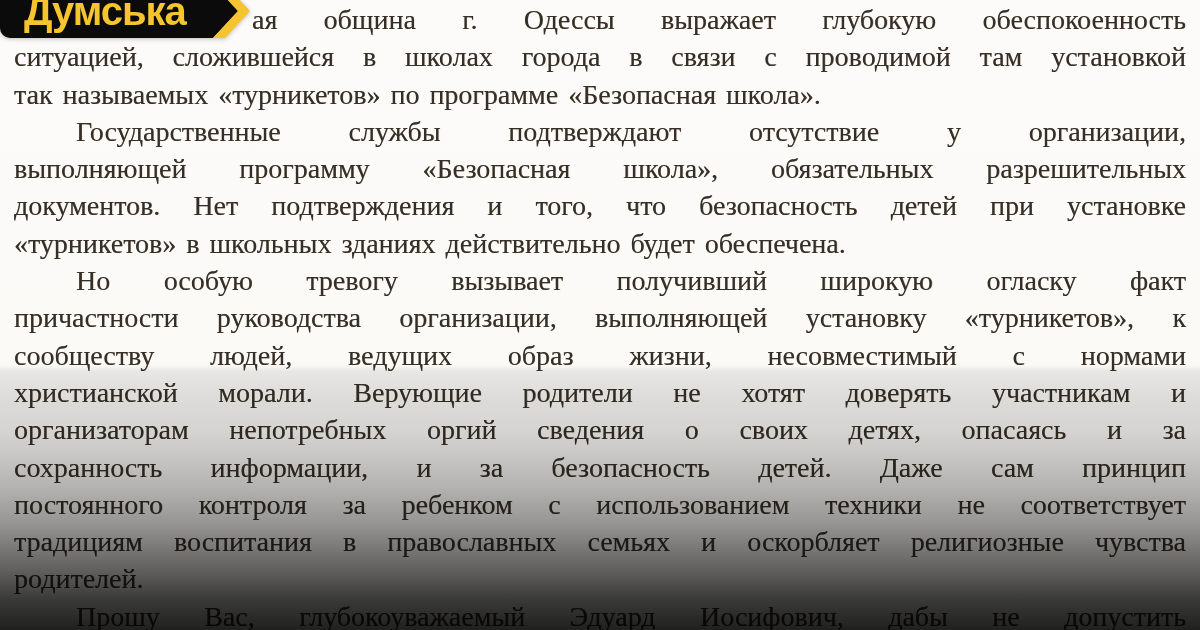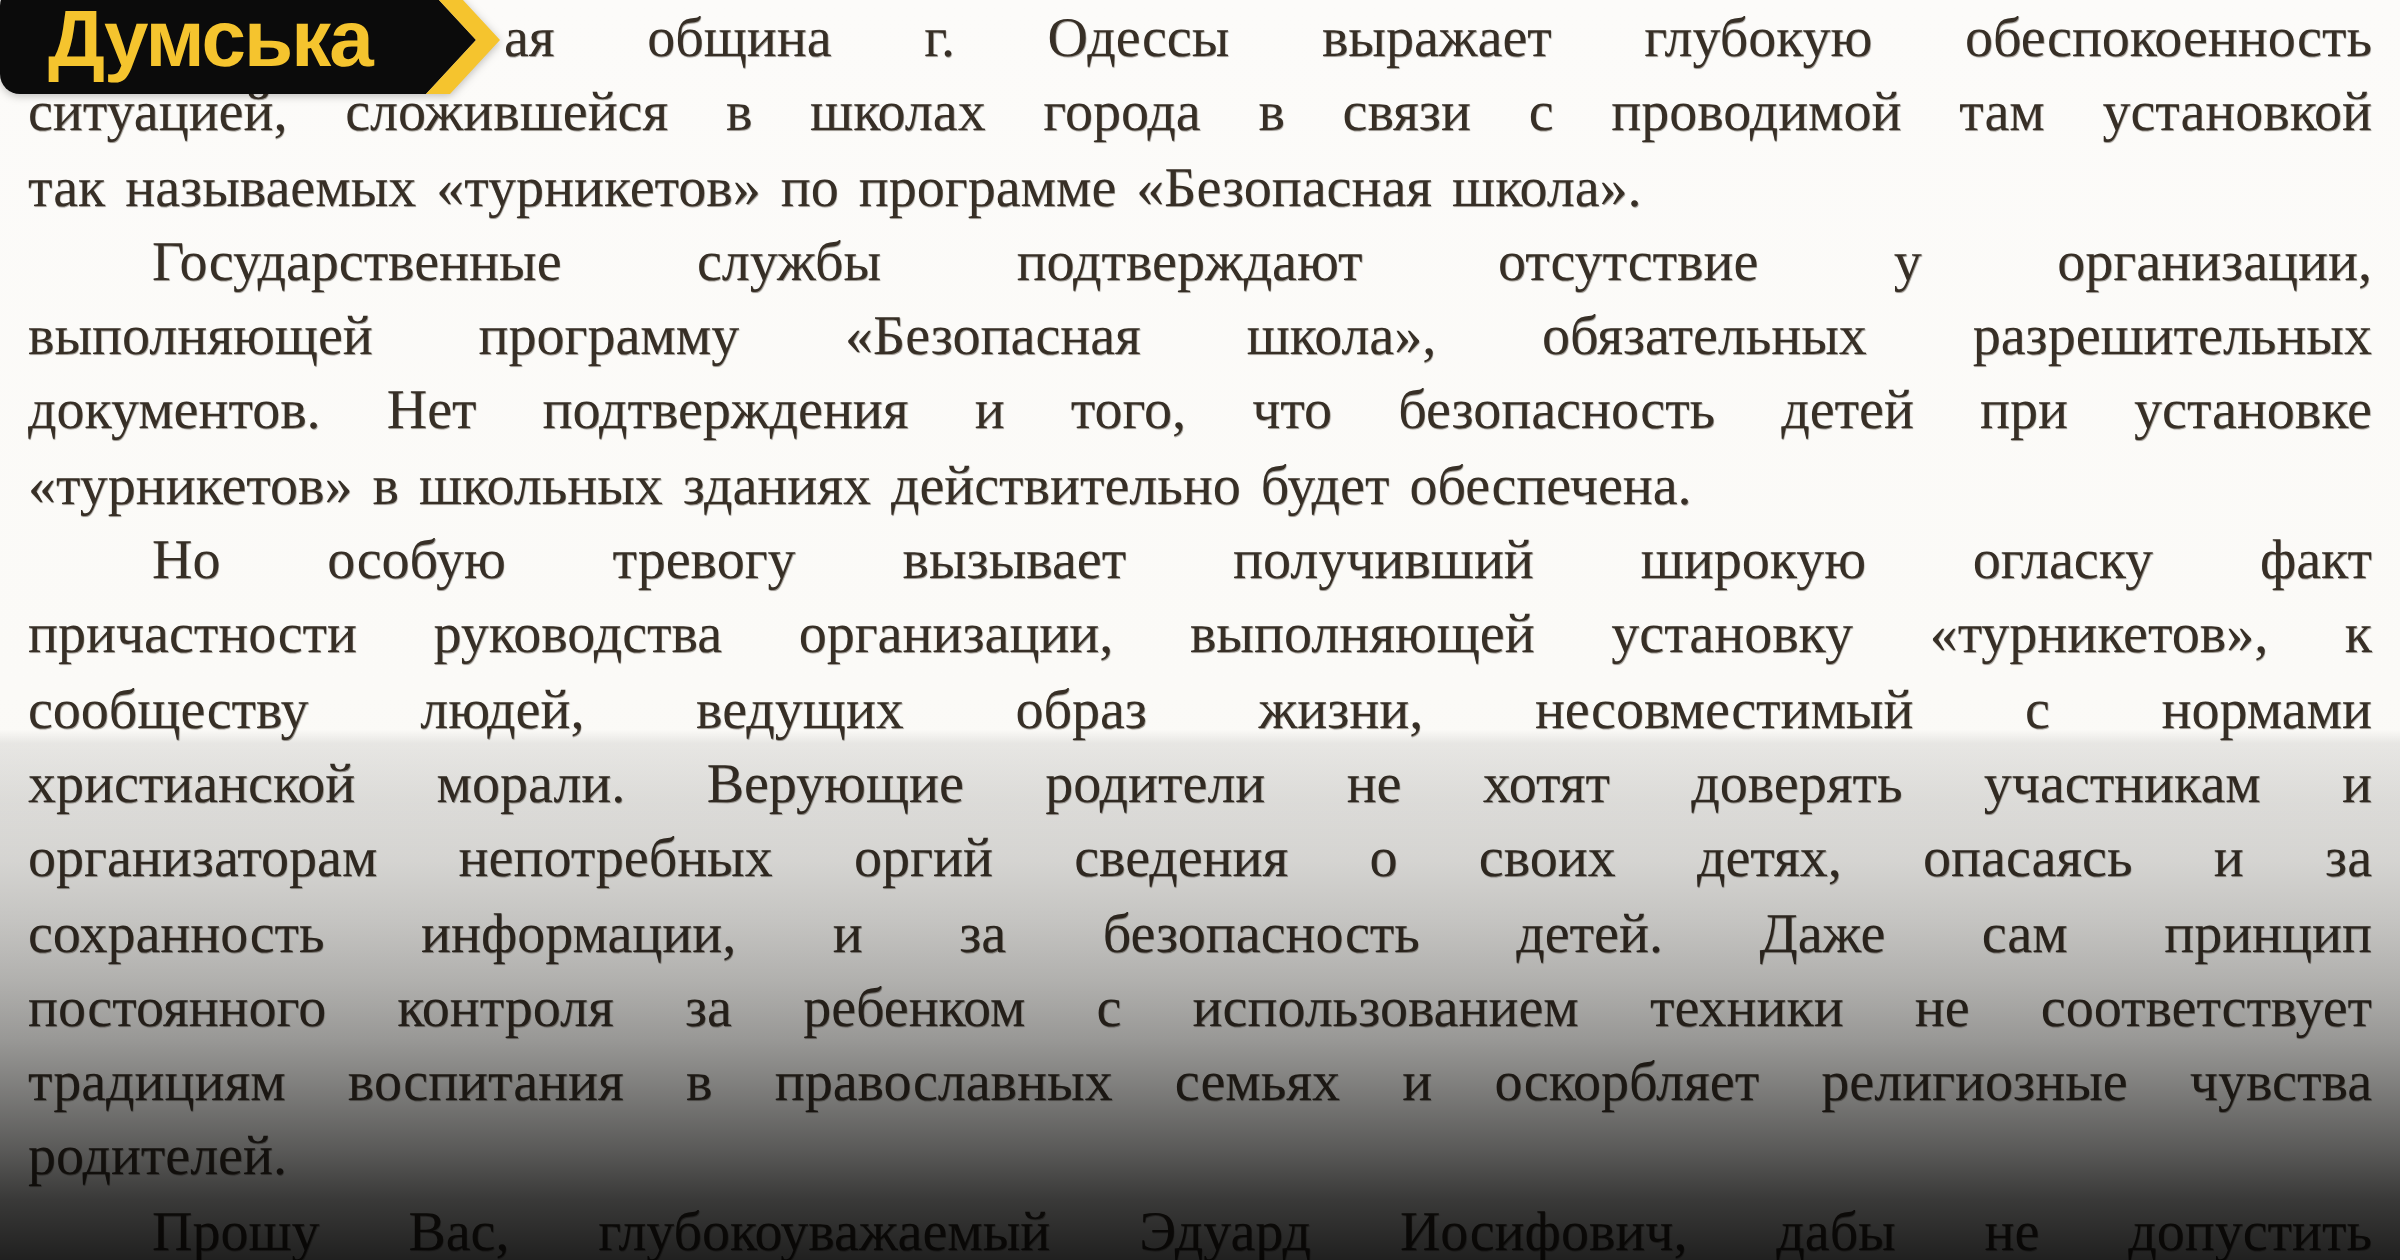--- a/index.html
+++ b/index.html
@@ -46,21 +46,21 @@
       rgba(0,0,0,0.39) 82.5%,
       rgba(0,0,0,0.52) 87.3%,
       rgba(0,0,0,0.64) 91.3%,
       rgba(0,0,0,0.77) 95.2%,
       rgba(0,0,0,0.87) 100%);
   }
   
   .logo{
     position:absolute;left:0;top:2px;height:36px;
     z-index:10;
-    display:flex;align-items:center;
+    display:flex;align-items:flex-end;
     filter:drop-shadow(0 1px 2px rgba(0,0,0,0.25));
   }
   .logo-rect{
     width:200px;height:54px;
     background:#0b0b0b;
     border-radius:10px 0 0 10px;
     display:flex;align-items:center;
   }
   .logo-text{
     font-family:"Liberation Sans","DejaVu Sans",sans-serif;

